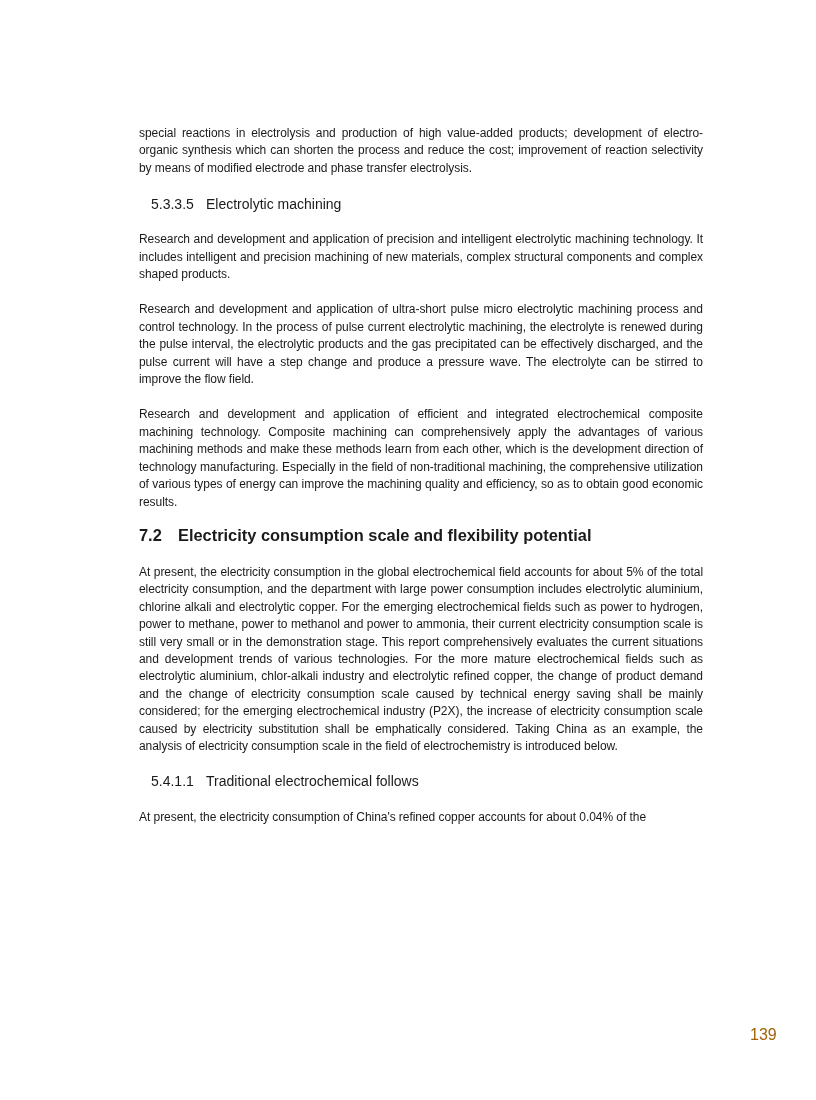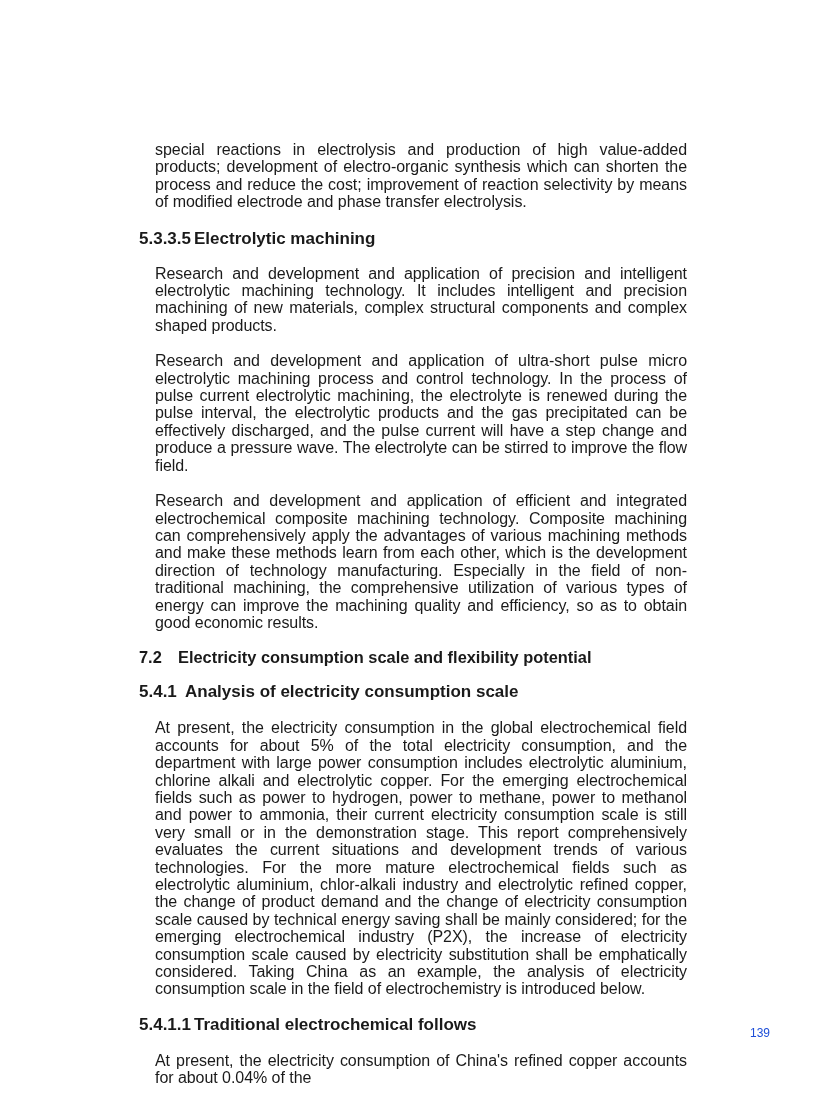--- a/index.html
+++ b/index.html
@@ -15,52 +15,52 @@
       font-family: "Liberation Sans", sans-serif;
       color: #1a1a1a;
     }
     .page {
       position: absolute;
       left: 139px;
       top: 125px;
       width: 564px;
     }
     p.body {
-      margin: 16px;
-      font-size: 16px;
+      margin: 0;
+      font-size: 12px;
       line-height: 17.4px;
       text-align: justify;
       letter-spacing: -0.05px;
     }
     .h5 {
-      margin: 0;
-      font-size: 17px;
+      margin: 12px;
+      font-size: 14px;
       line-height: 17px;
-      font-weight: bold;
+      font-weight: normal;
     }
     .h2 {
       margin: 0;
       font-size: 16.4px;
       line-height: 20px;
       font-weight: bold;
     }
     .num {
       display: inline-block;
     }
     .list-item {
       margin: 0;
       font-size: 12.6px;
       line-height: 17px;
     }
     .page-number {
       position: absolute;
       left: 750px;
       top: 1026px;
-      font-size: 12px;
-      color: #1d4ed8;
+      font-size: 16px;
+      color: #a16207;
     }
   </style>
 </head>
 <body>
 
 <div class="page">
 
   <p class="body">special reactions in electrolysis and production of high value-added products; development of electro-organic synthesis which can shorten the process and reduce the cost; improvement of reaction selectivity by means of modified electrode and phase transfer electrolysis.</p>
 
   <div class="h5" style="margin-top:19px;">
@@ -71,23 +71,20 @@
   <p class="body" style="margin-top:18px;">Research and development and application of precision and intelligent electrolytic machining technology. It includes intelligent and precision machining of new materials, complex structural components and complex shaped products.</p>
 
   <p class="body" style="margin-top:18px;">Research and development and application of ultra-short pulse micro electrolytic machining process and control technology. In the process of pulse current electrolytic machining, the electrolyte is renewed during the pulse interval, the electrolytic products and the gas precipitated can be effectively discharged, and the pulse current will have a step change and produce a pressure wave. The electrolyte can be stirred to improve the flow field.</p>
 
   <p class="body" style="margin-top:18px;">Research and development and application of efficient and integrated electrochemical composite machining technology. Composite machining can comprehensively apply the advantages of various machining methods and make these methods learn from each other, which is the development direction of technology manufacturing. Especially in the field of non-traditional machining, the comprehensive utilization of various types of energy can improve the machining quality and efficiency, so as to obtain good economic results.</p>
 
   <div class="h2" style="margin-top:14px;">
     <span class="num" style="width:39px;">7.2</span><span>Electricity consumption scale and flexibility potential</span>
   </div>
 
-  <div class="h5" style="margin-top:16px;">
-    <span class="num" style="width:46px;">5.4.1</span><span>Analysis of electricity consumption scale</span>
-  </div>
 
   <p class="body" style="margin-top:19px;">At present, the electricity consumption in the global electrochemical field accounts for about 5% of the total electricity consumption, and the department with large power consumption includes electrolytic aluminium, chlorine alkali and electrolytic copper. For the emerging electrochemical fields such as power to hydrogen, power to methane, power to methanol and power to ammonia, their current electricity consumption scale is still very small or in the demonstration stage. This report comprehensively evaluates the current situations and development trends of various technologies. For the more mature electrochemical fields such as electrolytic aluminium, chlor-alkali industry and electrolytic refined copper, the change of product demand and the change of electricity consumption scale caused by technical energy saving shall be mainly considered; for the emerging electrochemical industry (P2X), the increase of electricity consumption scale caused by electricity substitution shall be emphatically considered. Taking China as an example, the analysis of electricity consumption scale in the field of electrochemistry is introduced below.</p>
 
   <div class="h5" style="margin-top:18px;">
     <span class="num" style="width:55px;">5.4.1.1</span><span>Traditional electrochemical follows</span>
   </div>
 
 
   <p class="body" style="margin-top:19px;">At present, the electricity consumption of China's refined copper accounts for about 0.04% of the</p>
 

